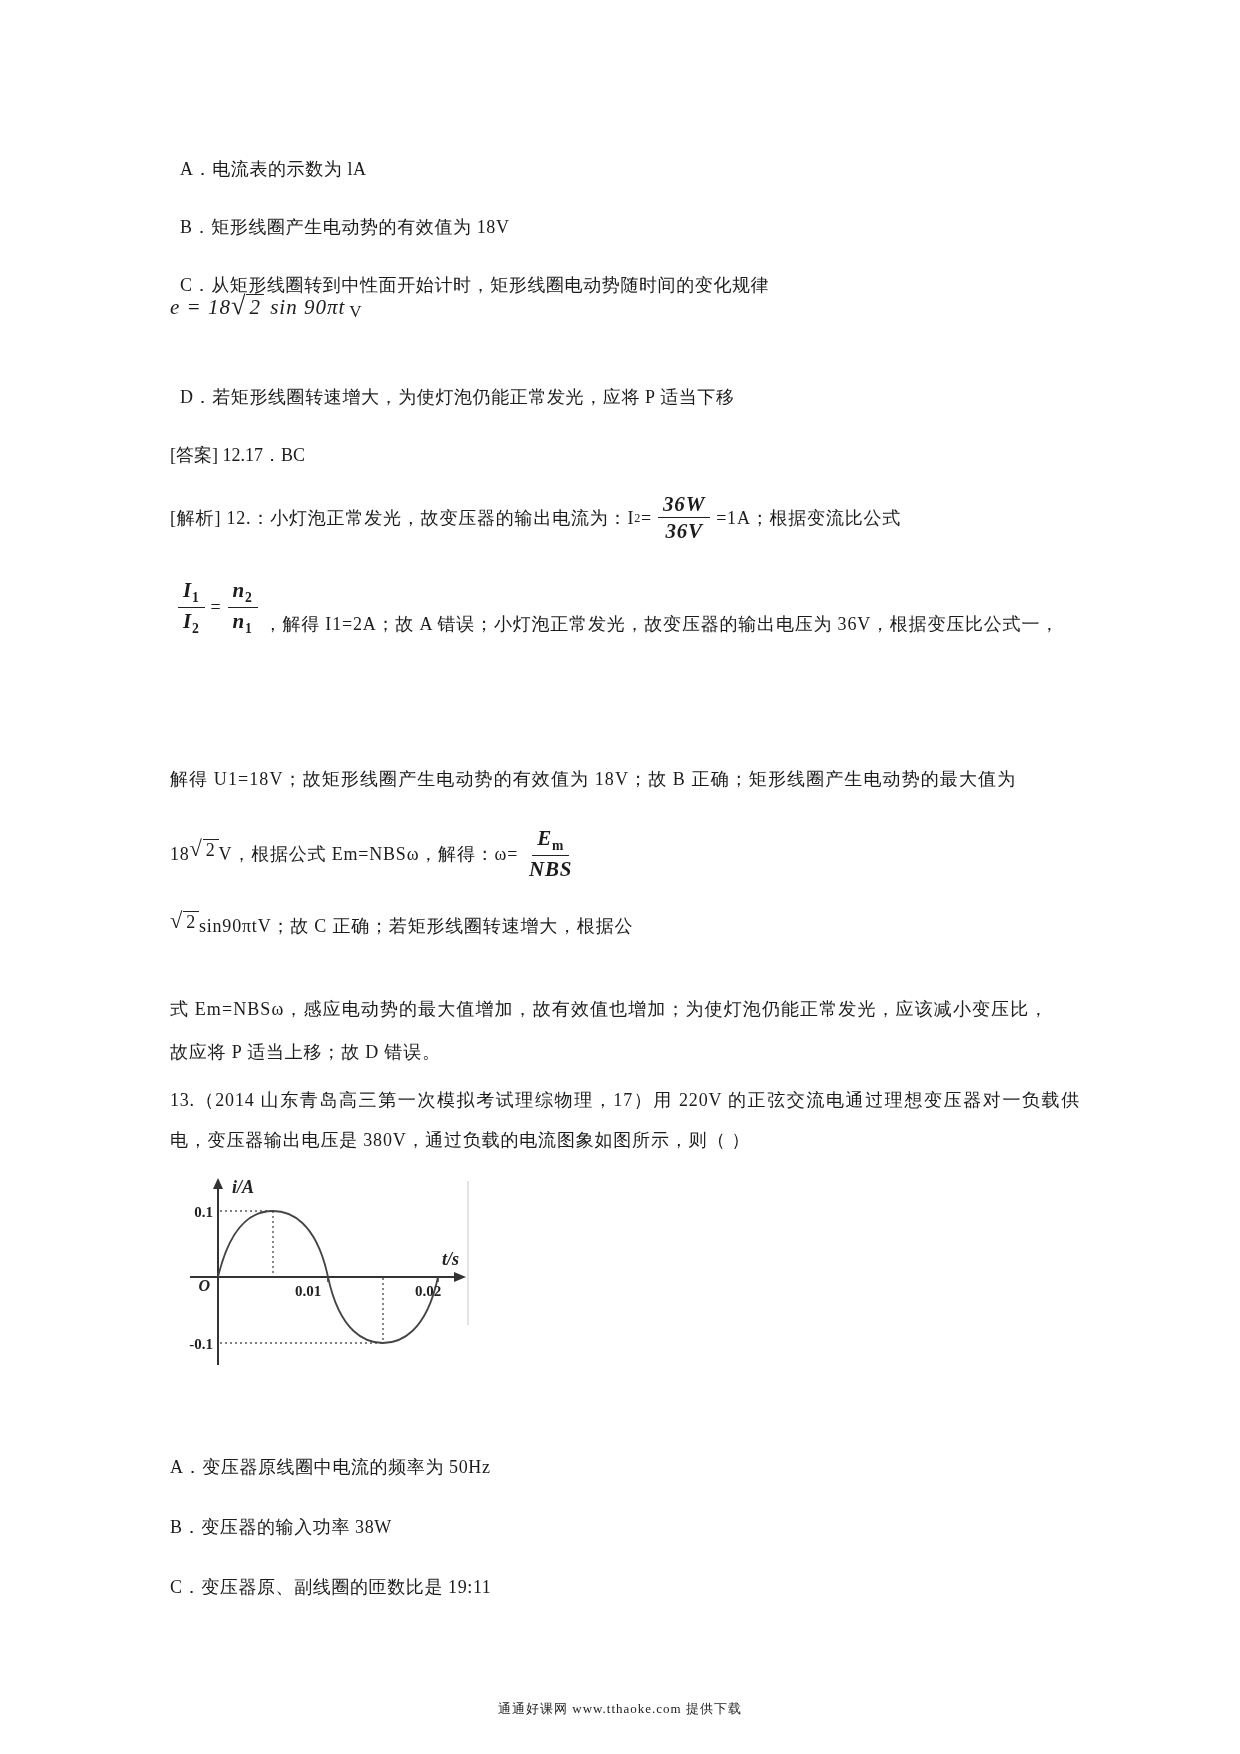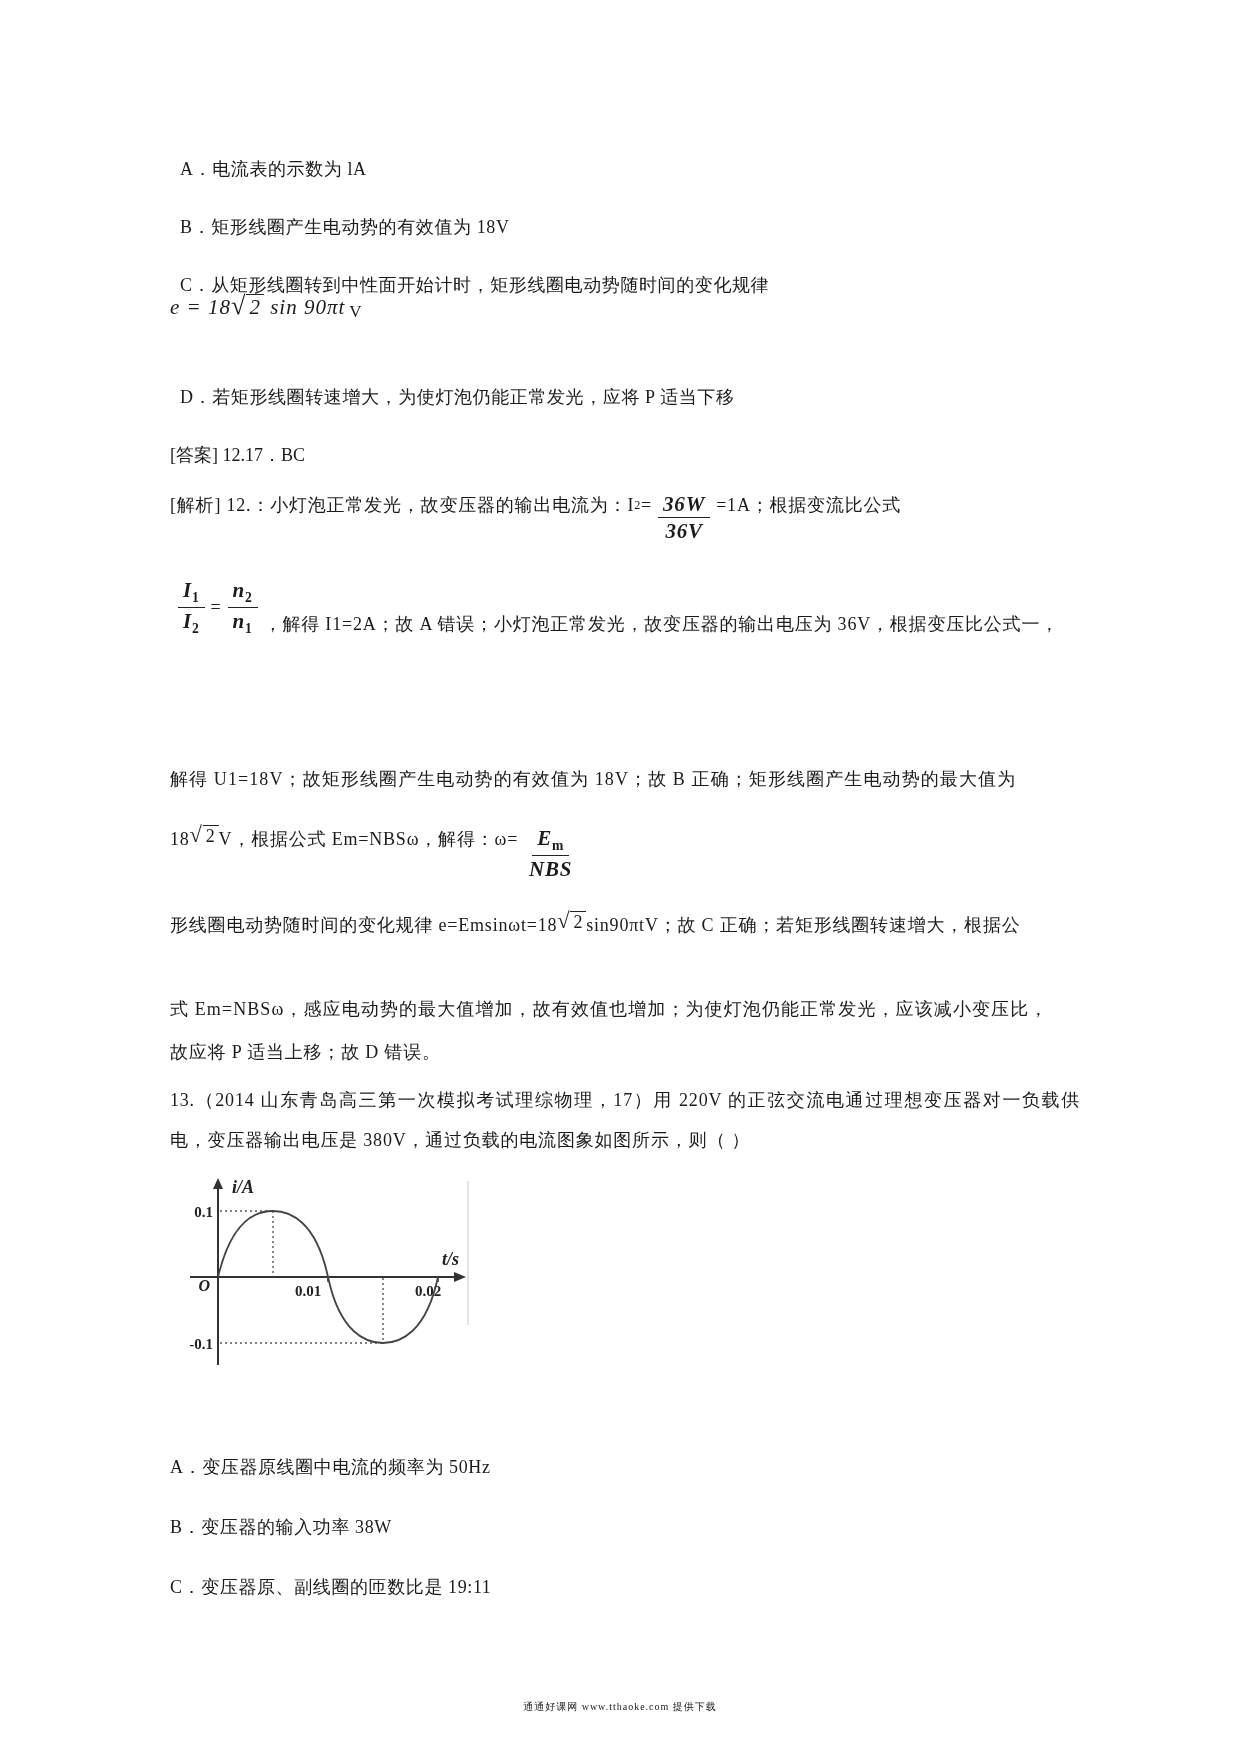--- a/index.html
+++ b/index.html
@@ -2,38 +2,38 @@
 <html><head>
 <meta charset="utf-8">
 <style>
   html,body{margin:0;padding:0;background:#ffffff;}
   .page{position:relative;width:1240px;height:1754px;background:#fff;overflow:hidden;
         font-family:"Liberation Serif","DejaVu Serif",serif;color:#1c1c1c;}
   .content{position:absolute;left:170px;top:0;width:910px;}
   .blk{position:absolute;left:0;width:910px;font-size:18px;line-height:26px;}
   .opt{padding-left:10px;letter-spacing:0.6px;}
   .just{text-align:justify;letter-spacing:1.1px;}
-  .mline{display:flex;align-items:flex-start;white-space:nowrap;letter-spacing:0.8px;}
+  .mline{display:flex;align-items:center;white-space:nowrap;letter-spacing:0.8px;}
   .mline-bottom{display:flex;align-items:flex-end;white-space:nowrap;letter-spacing:0.8px;}
   .frac{display:inline-flex;flex-direction:column;align-items:center;
         font-style:italic;line-height:1.15;margin:0 6px;vertical-align:middle;}
   .frac .num{border-bottom:1.4px solid #222;padding:0 5px 1px 5px;}
   .frac .den{padding:1px 5px 0 5px;}
   .frac sub{font-size:0.65em;font-style:normal;}
   .bigfrac{font-size:21px;font-weight:bold;}
   .sqrt{white-space:nowrap;display:inline-block;}
   .sqrt .sq{font-size:1.25em;}
   .sqrt .rad{border-top:1.6px solid #222;padding:0 3px;}
   .raised{position:relative;top:-4px;}
   .cformula{font-size:21px;font-style:italic;letter-spacing:1px;}
   .cformula .unit{font-style:normal;font-size:17px;position:relative;top:3px;margin-left:4px;}
   .graph{position:absolute;}
   .graph svg{display:block;}
   .footer{position:absolute;left:0;top:1700px;width:1240px;text-align:center;
-          font-size:10px;color:#222;letter-spacing:1px;
+          font-size:13px;color:#222;letter-spacing:1px;
           font-family:"Liberation Serif","DejaVu Serif",serif;}
   sub{font-size:0.68em;}
   i{font-style:italic;}
 </style>
 </head>
 <body>
 
 <div class="page">
   <div class="content">
 
@@ -79,21 +79,20 @@
       <span>18</span>
       <span class="sqrt raised"><span class="sq">√</span><span class="rad">2</span></span>
       <span> V，根据公式 Em=NBSω，解得：ω=</span>
       <span class="frac bigfrac">
         <span class="num"><i>E</i><sub>m</sub></span>
         <span class="den"><i>NBS</i></span>
       </span>
     </div>
 
     <div class="blk mline" style="top:912px;">
-      <span>形线圈电动势随时间的变化规律 e=Emsinωt=18</span>
       <span class="sqrt raised"><span class="sq">√</span><span class="rad">2</span></span>
       <span> sin90πtV；故 C 正确；若矩形线圈转速增大，根据公</span>
     </div>
 
     <p class="blk just" style="top:978px;">式 Em=NBSω，感应电动势的最大值增加，故有效值也增加；为使灯泡仍能正常发光，应该减小变压比，</p>
     <p class="blk" style="top:1025px; letter-spacing:0.8px;margin-top:14px;">故应将 P 适当上移；故 D 错误。</p>
 
     <p class="blk just" style="top:1062px; line-height:40px; letter-spacing:0.8px;">13.（2014 山东青岛高三第一次模拟考试理综物理，17）用 220V 的正弦交流电通过理想变压器对一负载供电，变压器输出电压是 380V，通过负载的电流图象如图所示，则（ ）</p>
 
     <div class="graph" style="left:10px; top:1175px;">

